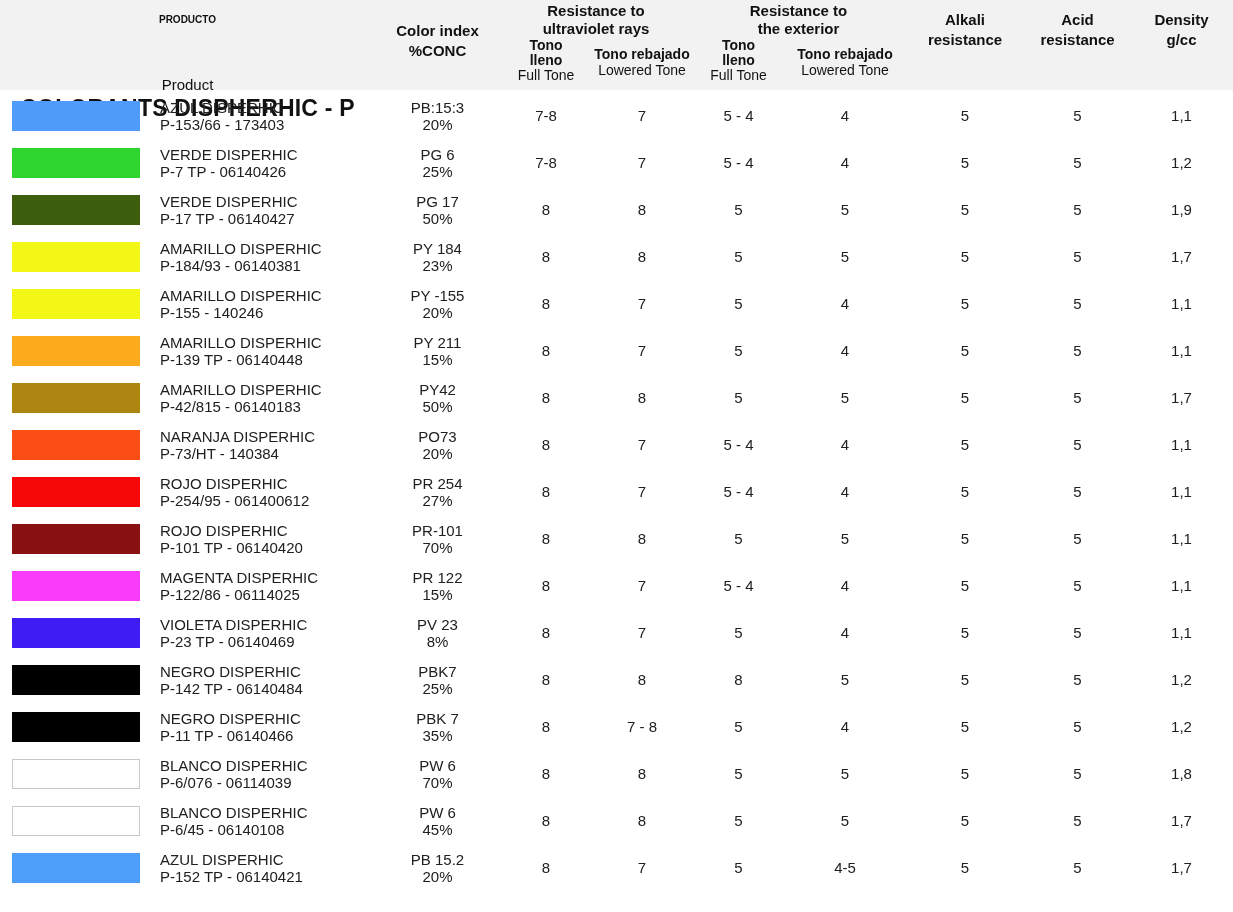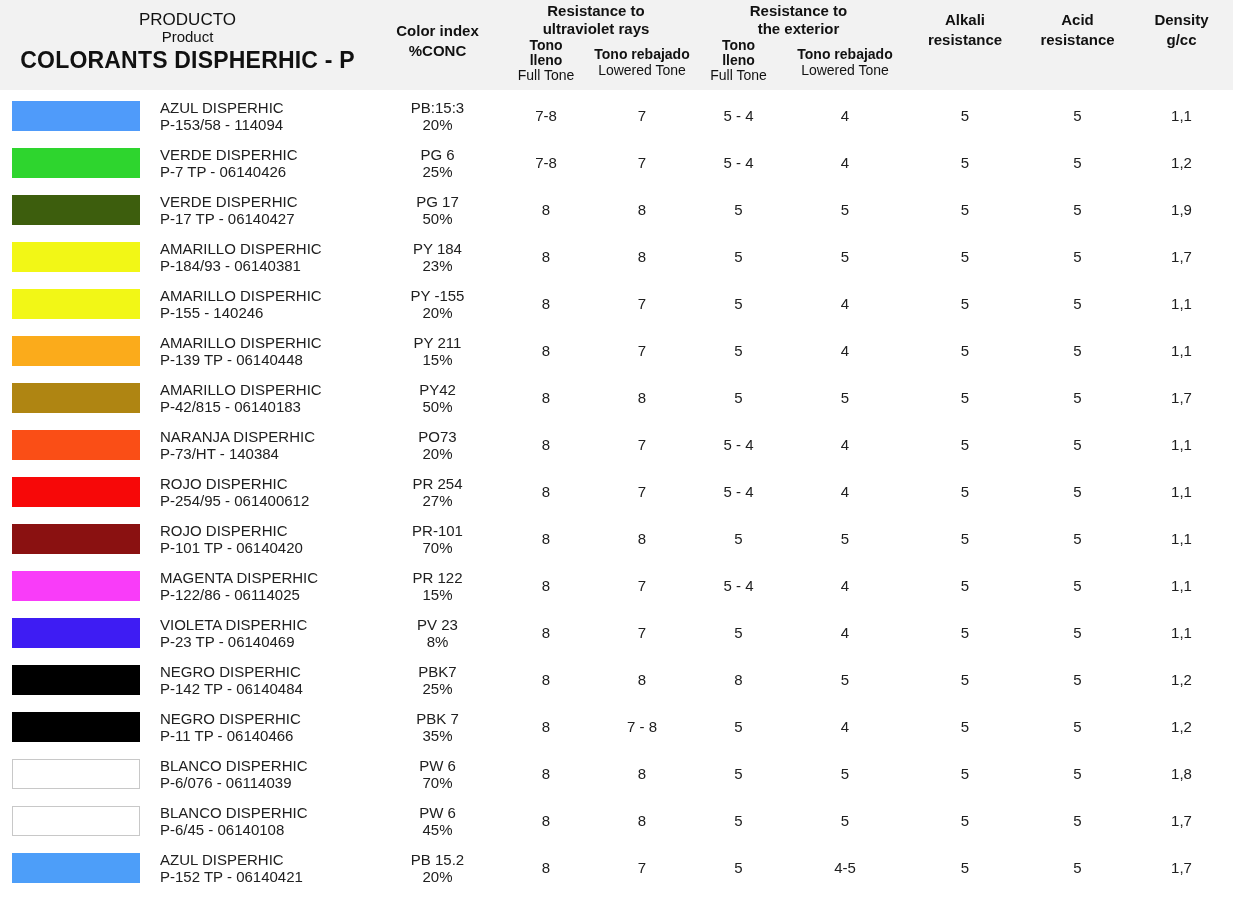--- a/index.html
+++ b/index.html
@@ -19,22 +19,22 @@
     background: #f2f2f2;
     height: 90px;
     grid-template-rows: 37px 53px;
     color: #111111;
   }
   .hcell { text-align: center; line-height: 17px; font-size: 15px; }
   .product-header {
     grid-column: 1 / 3; grid-row: 1 / 3;
     padding-top: 11px;
   }
-  .product-header .sub { font-weight: normal; font-size: 15px; }
-  .product-header .hbold { font-weight: normal; font-size: 17px; }
+  .product-header .sub { font-weight: normal; font-size: 15px; margin-top: 48px; }
+  .product-header .hbold { font-weight: bold; font-size: 10px; }
   .main-title {
     font-weight: bold;
     font-size: 23px;
     letter-spacing: .2px;
     margin-top: 7px;
   }
   .color-index-header { grid-column: 3; grid-row: 1 / 3; padding-top: 21px; font-weight: bold; line-height: 20px; }
   .group-header { grid-row: 1; font-weight: bold; padding-top: 2px; line-height: 18px; }
   .uv-group { grid-column: 4 / 6; }
   .ext-group { grid-column: 6 / 8; }
@@ -113,21 +113,21 @@
     </div>
   </div>
 
   <div class="table-body">
   <div class="row grid">
     <div class="swatch-cell">
       <div class="swatch" style="background: rgb(79, 155, 250);"></div>
     </div>
     <div class="product-cell">
       <div>AZUL DISPERHIC</div>
-      <div>P-153/58 - 114094</div>
+      <div>P-153/66 - 173403</div>
     </div>
     <div class="center-cell">
       <div>PB:15:3</div>
       <div>20%</div>
     </div>
     <div class="num">7-8</div>
     <div class="num">7</div>
     <div class="num">5 - 4</div>
     <div class="num">4</div>
     <div class="num">5</div>

